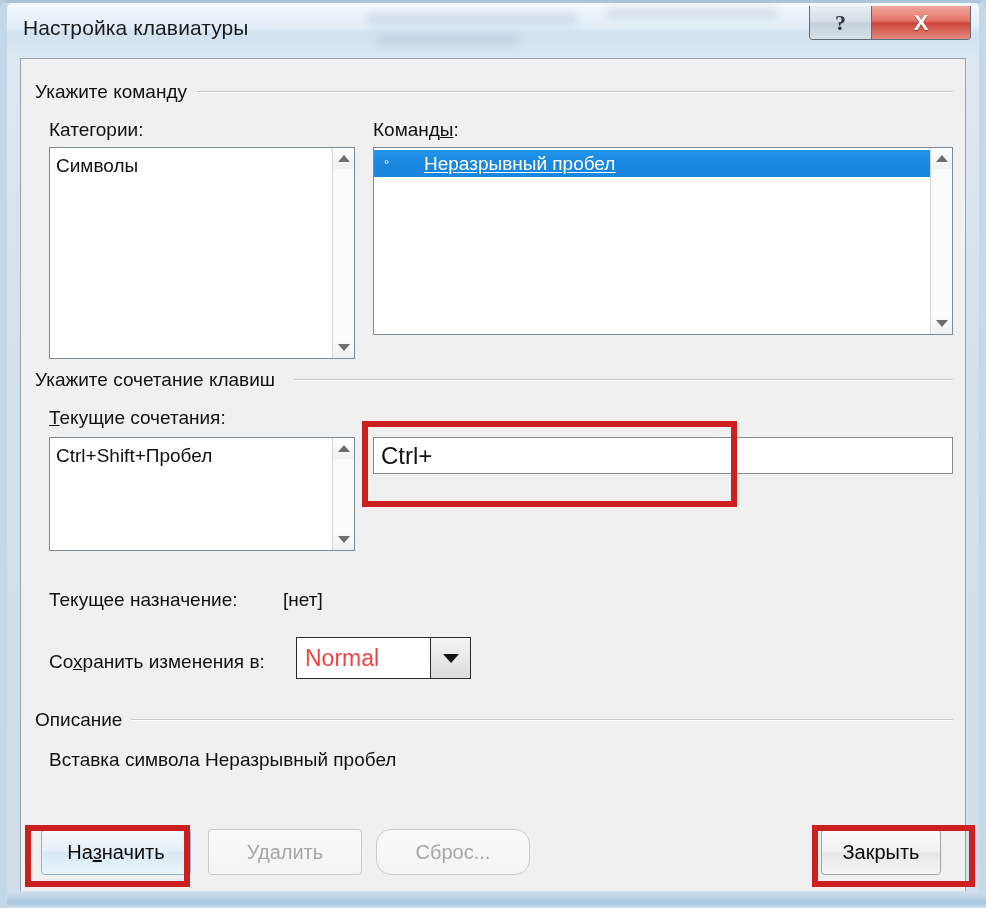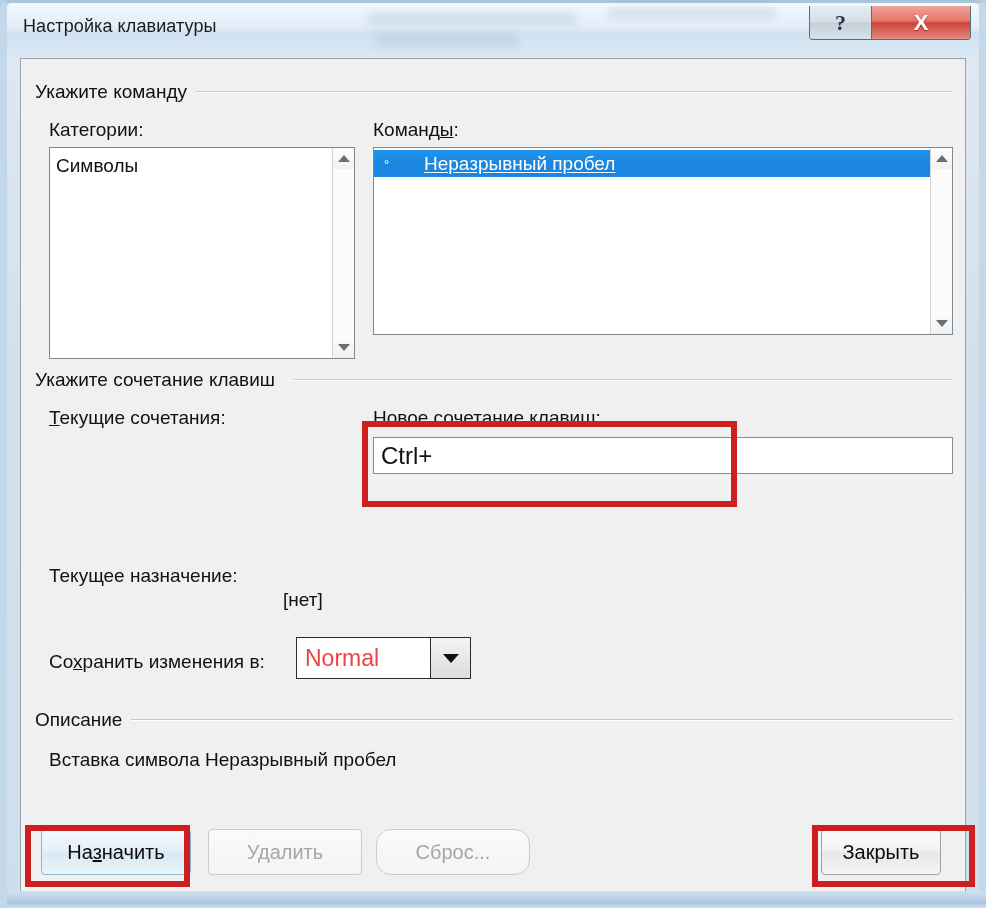--- a/index.html
+++ b/index.html
@@ -31,21 +31,21 @@
     background: linear-gradient(180deg,
        rgba(245,250,254,0.97) 0%,
        rgba(225,237,248,0.95) 45%,
        rgba(207,225,240,0.95) 55%,
        rgba(219,232,244,0.95) 100%);
     border-radius: 6px 6px 0 0;
   }
   #title-text {
     position: absolute;
     left: 16px; top: 13px;
-    font-size: 18px;
+    font-size: 21px;
     color: #1b1b1b;
     letter-spacing: 0.1px;
     white-space: nowrap;
   }
 
   
   .ghost {
     position: absolute;
     background: rgba(150,170,190,0.28);
     filter: blur(4px);
@@ -332,30 +332,41 @@
 
     <div class="group" style="left:14px; top:310px; width:918px;gap:10px;">
       <span class="g-label">Укажите сочетание клавиш</span>
       <span class="g-rule"></span>
     </div>
 
     <div class="lbl" style="left:28px; top:348px;">
       <u>Т</u><span>екущие сочетания:</span>
     </div>
 
-
-    <div class="lbl" style="left:352px; top:348px;">
-      <span>Новое сочетание клави</span><u>ш</u><span>:</span>
-    </div>
+    <div class="listbox" style="left:28px; top:378px; width:306px; height:114px;">
+      <div class="inner">
+        <div class="list-item">Ctrl+Shift+Пробел</div>
+      </div>
+      <div class="sbar">
+        <div class="sbtn">
+            <span class="arrow-up"></span>
+          </div>
+        <div class="strack"></div>
+        <div class="sbtn">
+            <span class="arrow-down"></span>
+          </div>
+      </div>
+    </div>
+
 
     <div class="textinput" style="left:352px; top:378px; width:580px; height:37px;">
       <span>Ctrl+</span>
     </div>
 
-    <div class="lbl" style="left:28px; top:506px;">Текущее назначение:</div>
+    <div class="lbl" style="left:28px; top:530px;">Текущее назначение:</div>
     <div class="lbl" style="left:262px; top:530px;">[нет]</div>
 
     <div class="lbl" style="left:28px; top:592px;">
       <span>Со</span><u>х</u><span>ранить изменения в:</span>
     </div>
 
     <div class="combo" style="left:275px; top:578px; width:175px; height:42px;">
       <div class="c-val">Normal</div>
       <div class="c-btn">
           <span class="c-arrow"></span>

